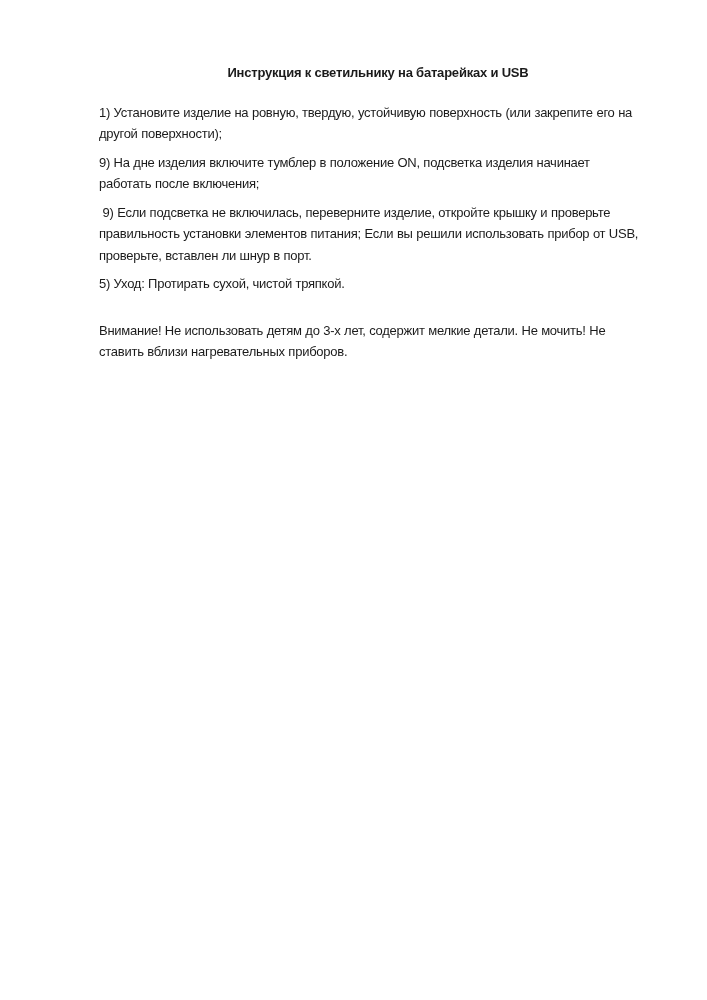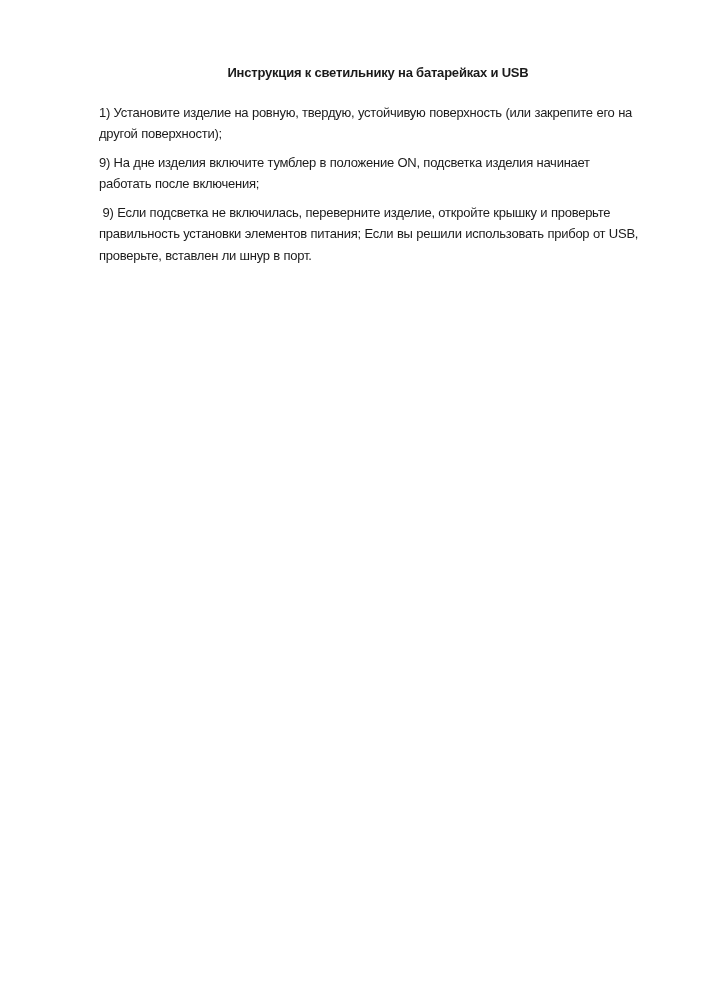--- a/index.html
+++ b/index.html
@@ -48,14 +48,16 @@
 <div class="page">
   <h1 class="doc-title">Инструкция к светильнику на батарейках и USB</h1>
 
   <p class="doc-paragraph">1) Установите изделие на ровную, твердую, устойчивую поверхность (или закрепите его на другой поверхности);</p>
 
   <p class="doc-paragraph">9) На дне изделия включите тумблер в положение ON, подсветка изделия начинает работать после включения;</p>
 
   <p class="doc-paragraph"> 9) Если подсветка не включилась, переверните изделие, откройте крышку и проверьте правильность установки элементов питания; Если вы решили использовать прибор от USB, проверьте, вставлен ли шнур в порт.</p>
 
 
+  <p class="doc-paragraph">5) Уход: Протирать сухой, чистой тряпкой.</p>
 
+  <p class="doc-paragraph doc-warning">Внимание! Не использовать детям до 3-х лет, содержит мелкие детали. Не мочить! Не ставить вблизи нагревательных приборов.</p>
 </div>
 
 </body></html>

